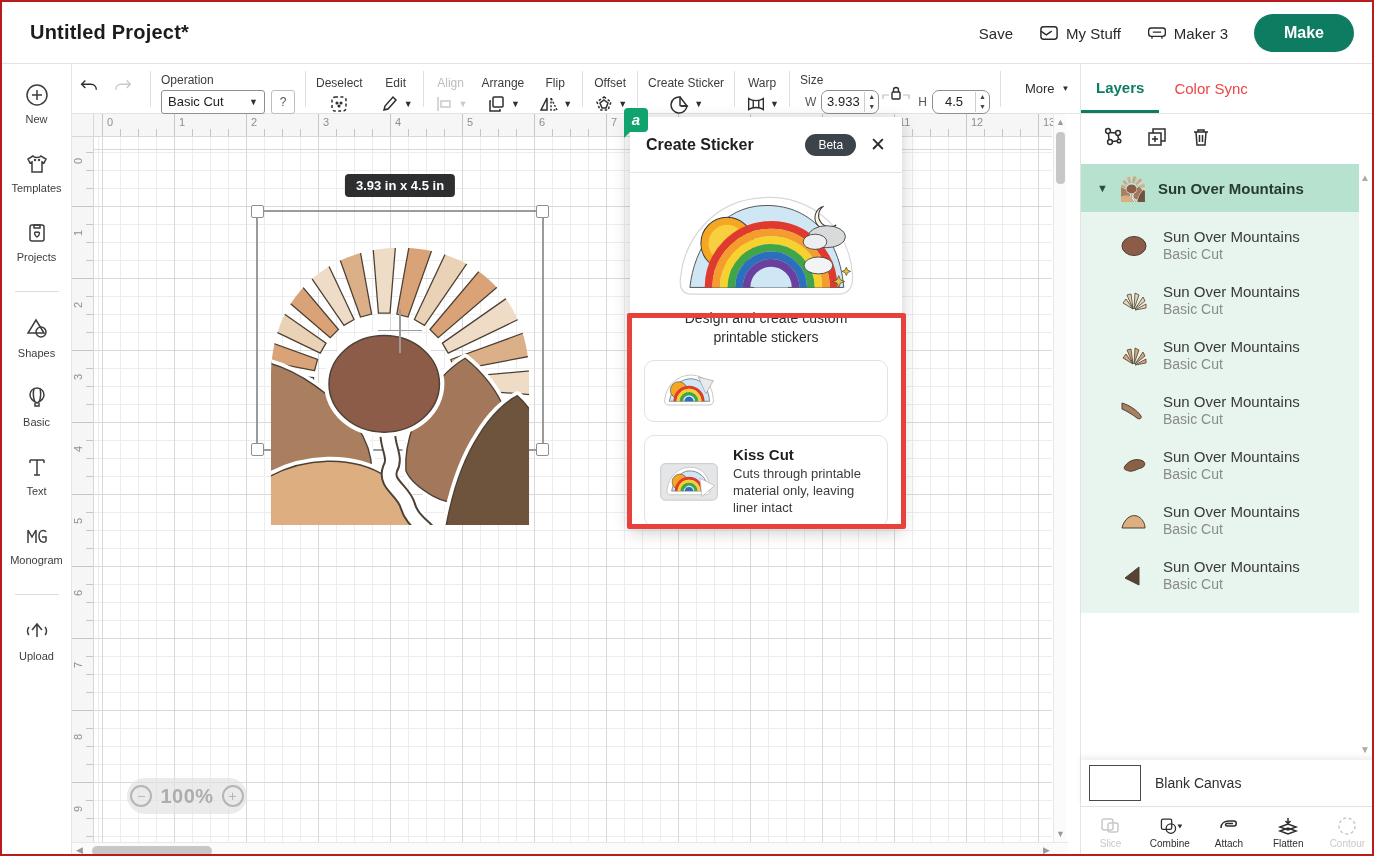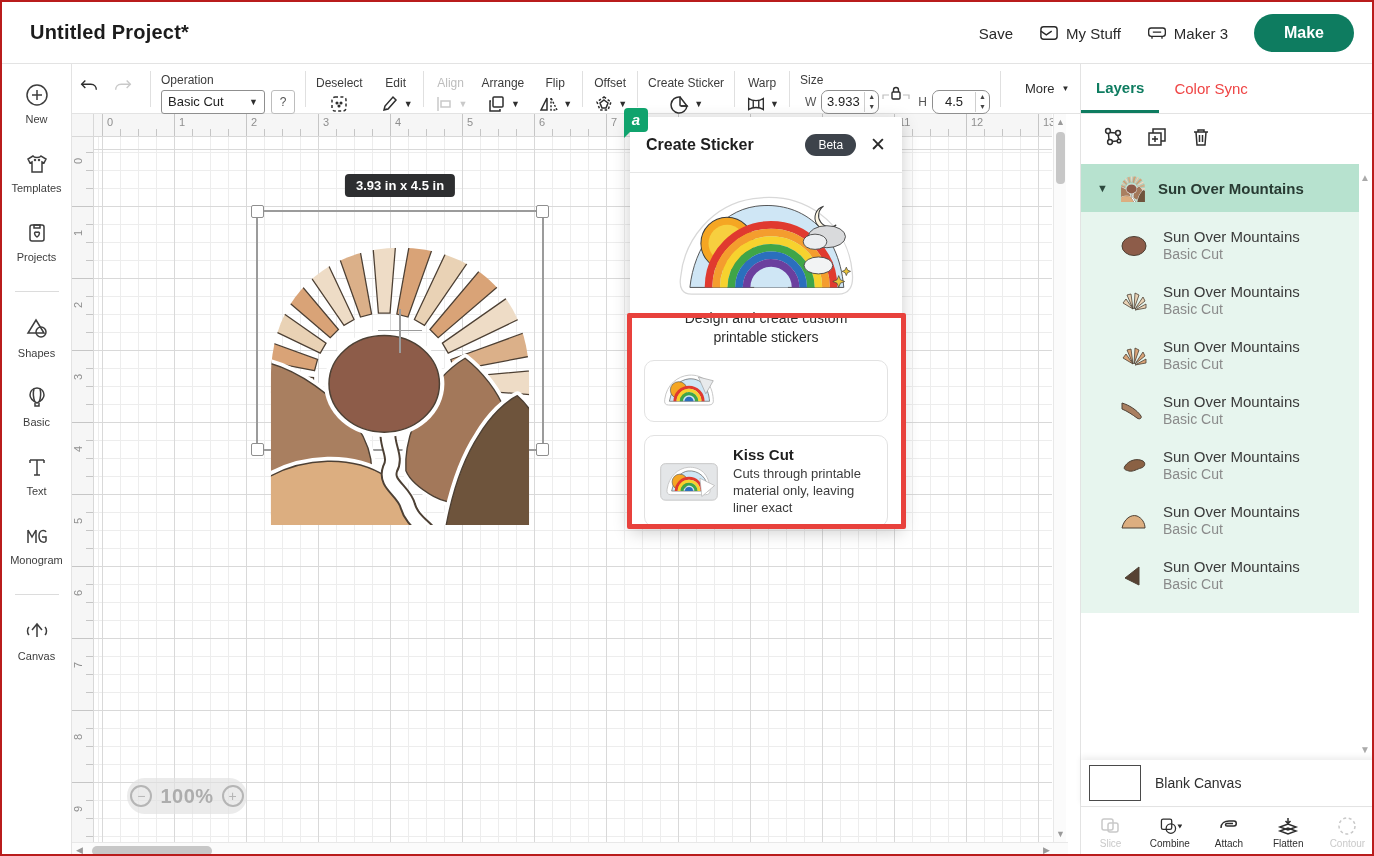--- a/index.html
+++ b/index.html
@@ -214,21 +214,21 @@
           <path d="M22,9 C21,7 15,6 15,13 C15,20 21,20 22,18 V14 H18"></path>
         </svg>
       <span class="lbl">Monogram</span>
     </div>
     <div class="side-div"></div>
     <div class="side-item">
       <svg class="side-icon" viewBox="0 0 26 26">
           <path d="M13,18 V6 M8,11 L13,5 L18,11 M5,8 C3,10 3,14 5,16"></path>
           <path d="M21,8 C23,10 23,14 21,16"></path>
         </svg>
-      <span class="lbl">Canvas</span>
+      <span class="lbl">Upload</span>
     </div>
   </div>
 
   <div class="toolbar">
     <button class="undo-btn">
       <svg class="icon18" viewBox="0 0 24 20">
           <path d="M8,3 L4,7 L8,11"></path>
           <path d="M4,7 H14 C18,7 20,10 20,13"></path>
         </svg>
     </button>
@@ -520,21 +520,21 @@
             <circle cx="22" cy="24" r="8.5" fill="#f5a623" stroke="#555" stroke-width=".7"></circle>
             <path d="M18,34 A14,14 0 0 1 46,34" fill="none" stroke="#e03a2f" stroke-width="3.2"></path>
             <path d="M21.2,34 A10.8,10.8 0 0 1 42.8,34" fill="none" stroke="#f7d22e" stroke-width="3.2"></path>
             <path d="M24.4,34 A7.6,7.6 0 0 1 39.6,34" fill="none" stroke="#3fa548" stroke-width="3.2"></path>
             <path d="M27.6,34 A4.4,4.4 0 0 1 36.4,34 Z" fill="#2b6fbd"></path>
             <path d="M44,20 L60,28 L46,40 Z" fill="#fff" stroke="#b5b5b5" stroke-width=".8"></path>
           </svg>
         </div>
         <div>
           <div class="opt-name">Kiss Cut</div>
-          <div class="opt-desc">Cuts through printable material only, leaving liner exact</div>
+          <div class="opt-desc">Cuts through printable material only, leaving liner intact</div>
         </div>
       </div>
     </div>
     <div class="red-box"></div>
   </div>
 
   <div class="rpanel">
     <div class="tabs">
       <div class="tab active">Layers</div>
       <div class="tab">Color Sync</div>

